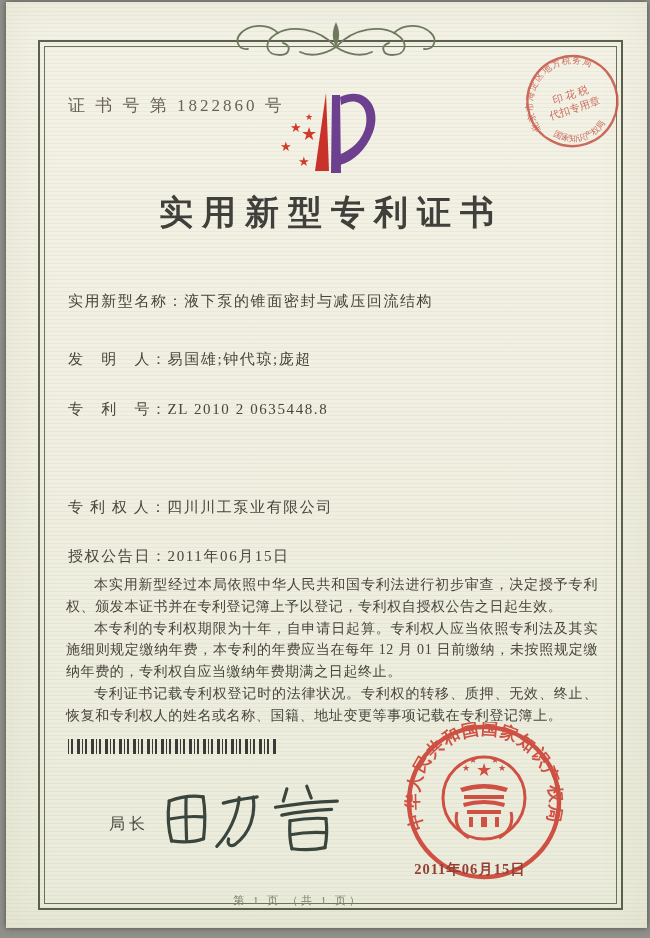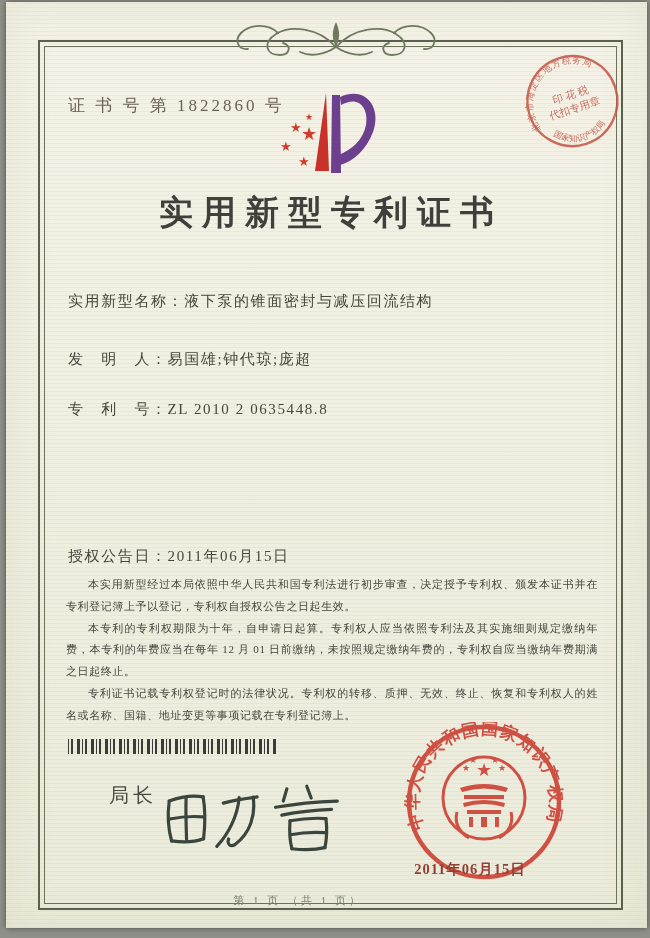--- a/index.html
+++ b/index.html
@@ -40,31 +40,31 @@
     letter-spacing:9px;
   }
   .field-row{
     position:absolute;left:62px;width:540px;
     font-size:15px;color:#49453d;letter-spacing:1.6px;white-space:nowrap;
   }
   .row-name{top:290px}.row-inventor{top:348px}.row-patno{top:398px}
   .row-filing{top:447px}.row-patentee{top:496px}.row-grant{top:545px}
   .body-text{
     position:absolute;left:60px;top:572px;width:532px;
-    font-size:11px;color:#49453d;line-height:21.8px;text-align:justify;
+    font-size:14px;color:#49453d;line-height:21.8px;text-align:justify;
   }
   .body-text p{margin:0;text-indent:2em;letter-spacing:0.6px;}
   .barcode{
     position:absolute;left:62px;top:737px;width:209px;height:15px;
     background:
       repeating-linear-gradient(90deg,#3c3b37 0 1.5px,rgba(0,0,0,0) 1.5px 3.5px,#3c3b37 3.5px 5px,rgba(0,0,0,0) 5px 9px,#3c3b37 9px 12px,rgba(0,0,0,0) 12px 14px);
   }
   .director-label{
-    position:absolute;left:103px;top:780px;
-    font-size:20px;color:#4c4a42;letter-spacing:4px;
+    position:absolute;left:103px;top:812px;
+    font-size:16px;color:#4c4a42;letter-spacing:4px;
   }
   .signature{position:absolute;left:152px;top:776px;width:195px;height:88px;transform:rotate(-2deg);}
   .official-seal{position:absolute;left:396px;top:720px;width:164px;height:164px;opacity:.92;}
   .footer{
     position:absolute;left:0;top:891px;width:650px;text-align:center;
     font-size:11px;color:#78816c;letter-spacing:3px;
     transform:translateX(-33px);
   }
 </style>
 </head>
@@ -119,20 +119,23 @@
   <div class="title">实用新型专利证书</div>
 
   <div class="field-row row-name">
     <span>实用新型名称</span><span>：</span><span>液下泵的锥面密封与减压回流结构</span>
   </div>
   <div class="field-row row-inventor">
     <span>发　明　人</span><span>：</span><span>易国雄;钟代琼;庞超</span>
   </div>
   <div class="field-row row-patno">
     <span>专　利　号</span><span>：</span><span>ZL 2010 2 0635448.8</span>
+  </div>
+  <div class="field-row row-patentee">
+    <span>专 利 权 人</span><span>：</span><span>四川川工泵业有限公司</span>
   </div>
   <div class="field-row row-grant">
     <span>授权公告日</span><span>：</span><span>2011年06月15日</span>
   </div>
 
   <div class="body-text">
     <p>本实用新型经过本局依照中华人民共和国专利法进行初步审查，决定授予专利权、颁发本证书并在专利登记簿上予以登记，专利权自授权公告之日起生效。</p>
     <p>本专利的专利权期限为十年，自申请日起算。专利权人应当依照专利法及其实施细则规定缴纳年费，本专利的年费应当在每年 12 月 01 日前缴纳，未按照规定缴纳年费的，专利权自应当缴纳年费期满之日起终止。</p>
     <p>专利证书记载专利权登记时的法律状况。专利权的转移、质押、无效、终止、恢复和专利权人的姓名或名称、国籍、地址变更等事项记载在专利登记簿上。</p>
   </div>

